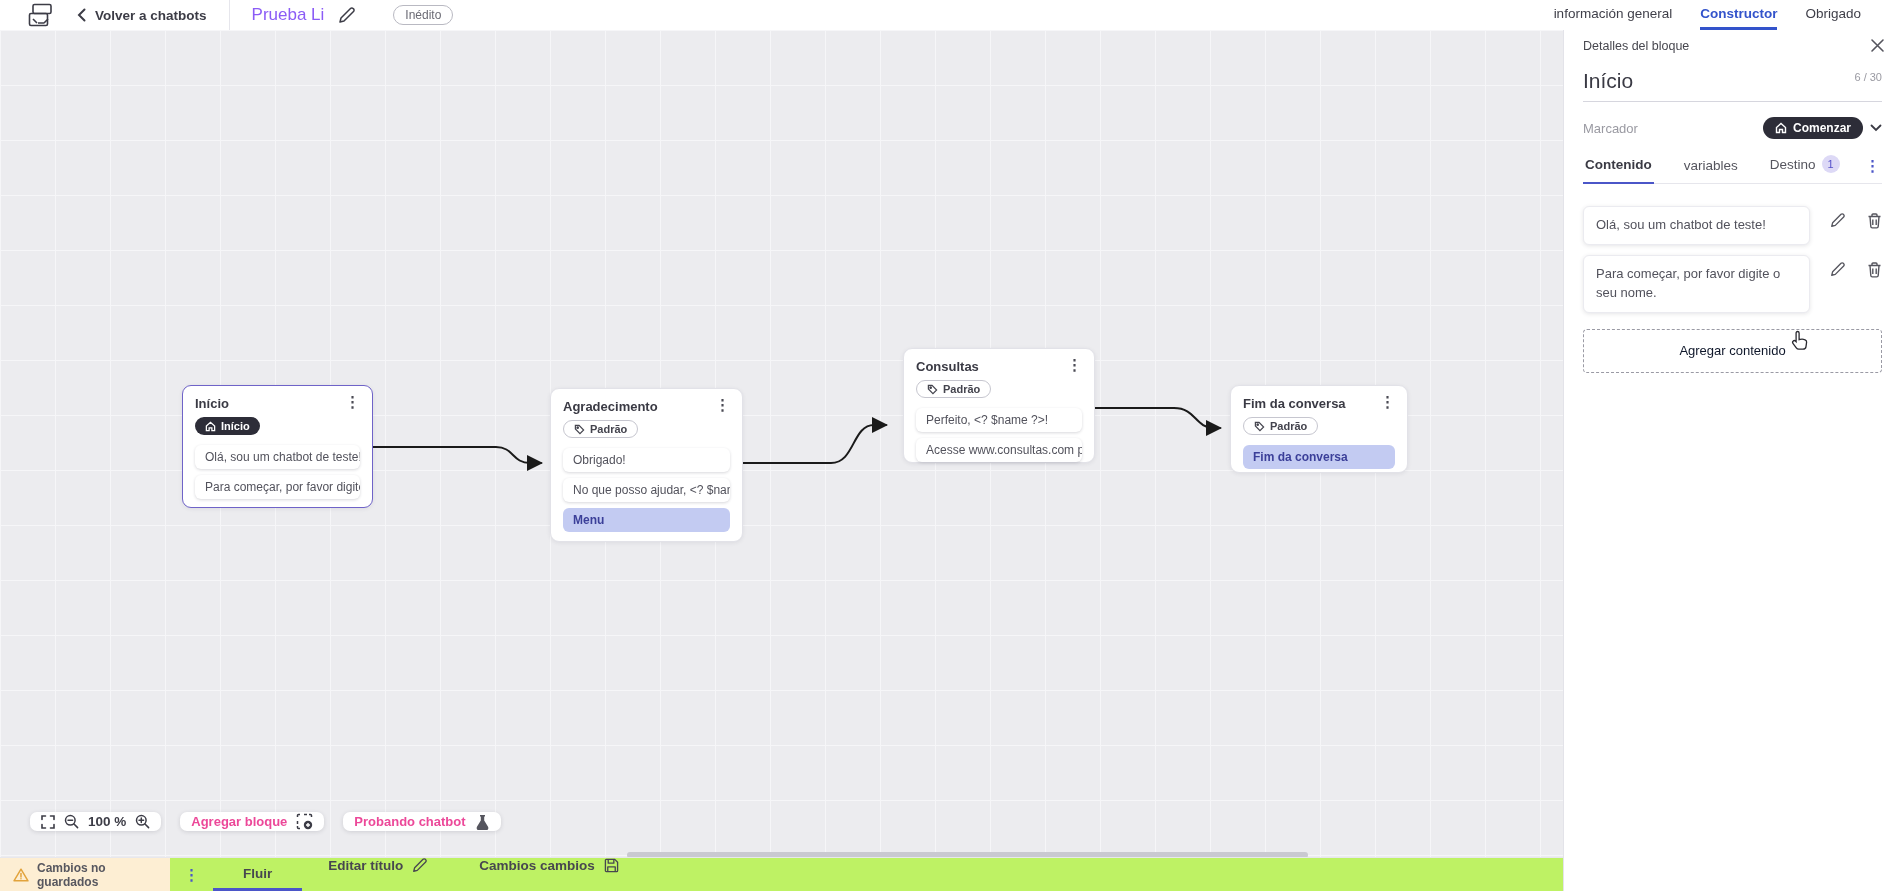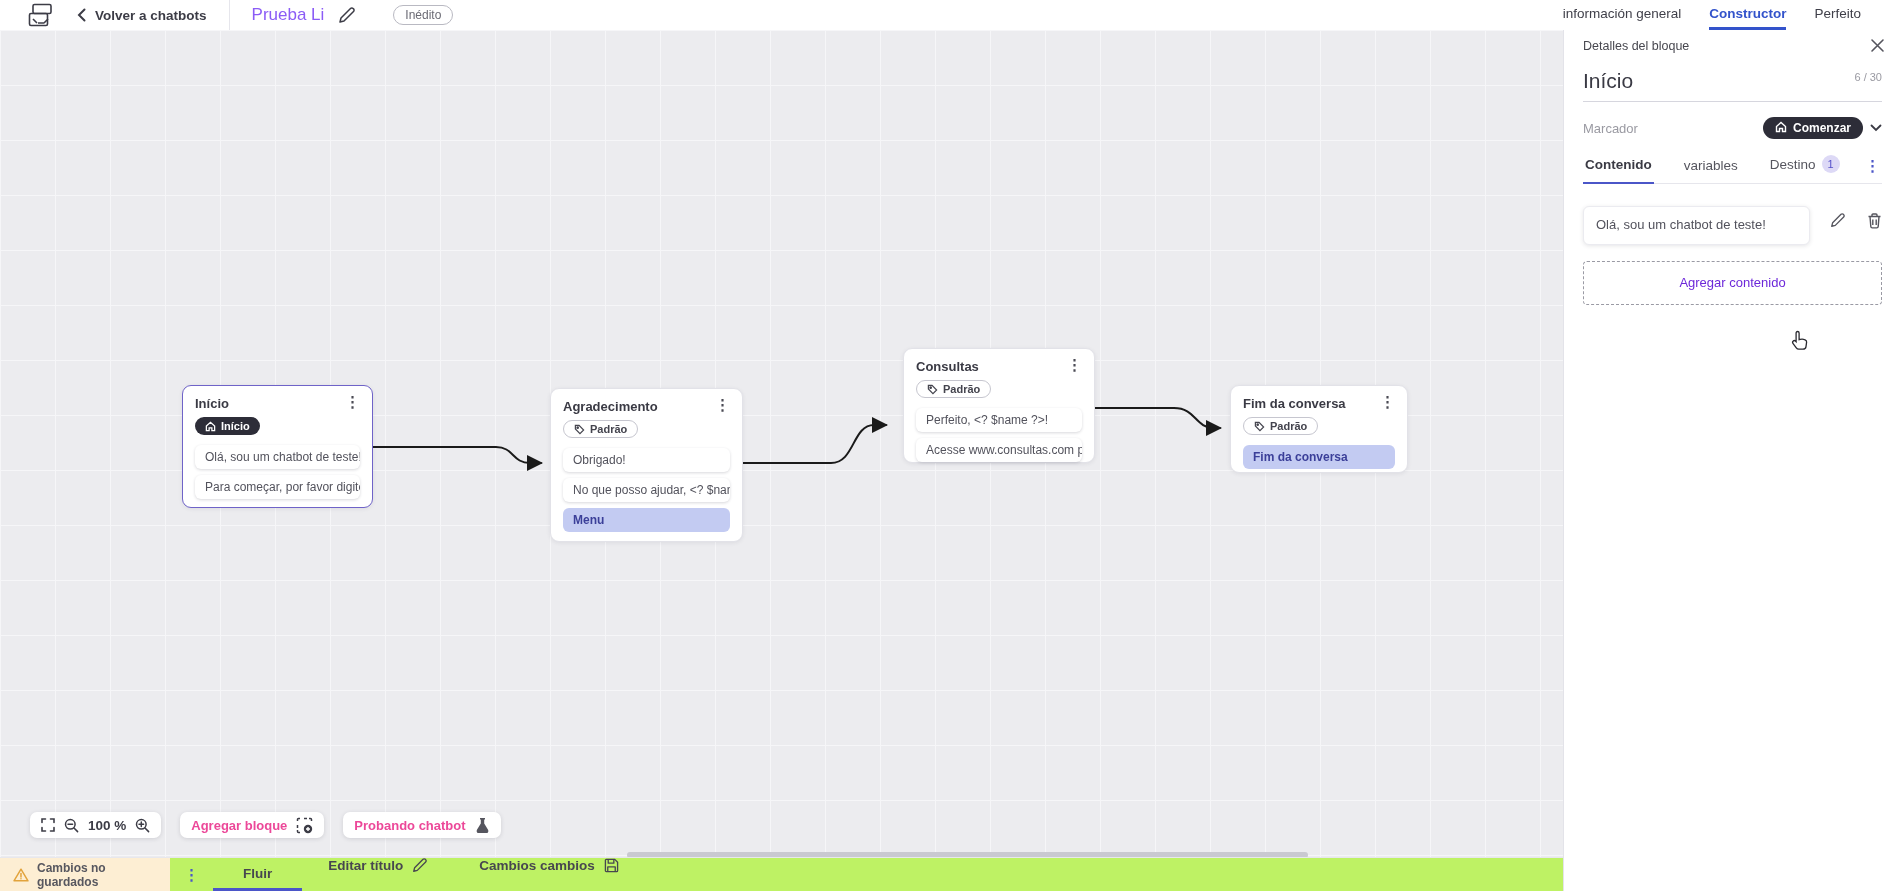--- a/index.html
+++ b/index.html
@@ -32,49 +32,49 @@
   .node-head { display:flex; align-items:flex-start; justify-content:space-between; }
   .node-title { font-size:13px; font-weight:bold; color:#3a3a44; }
   .kebab { color:#4a4a54; font-size:15px; line-height:11px; letter-spacing:0; cursor:pointer; font-weight:bold; }
   .badge-dark { display:inline-flex; align-items:center; gap:5px; background:#2d2d38; color:#fff; border-radius:999px; padding:3px 10px; font-size:11px; font-weight:bold; margin-top:6px; }
   .badge-outline { display:inline-flex; align-items:center; gap:5px; border:1px solid #c6c6cf; color:#44444e; border-radius:999px; padding:2px 10px; font-size:11px; font-weight:bold; margin-top:6px; background:#fff; }
   .node-cards { margin-top:9px; display:flex; flex-direction:column; gap:6px; }
   .n-card { background:#fff; border-radius:6px; box-shadow:0 1px 3px rgba(40,40,60,.18); padding:5px 10px; font-size:12px; color:#52525c; white-space:nowrap; overflow:hidden; }
   .n-card.menu { background:#c3cbf2; box-shadow:none; color:#3b3f99; font-weight:bold; }
 
   .canvas-toolbar { position:absolute; left:30px; top:782px; display:flex; gap:19px; }
-  .tool-card { background:#fff; border-radius:7px; box-shadow:0 1px 4px rgba(40,40,60,.15); height:26px; display:flex; align-items:center; padding:0 11px; gap:9px; cursor:pointer; }
+  .tool-card { background:#fff; border-radius:7px; box-shadow:0 1px 4px rgba(40,40,60,.15); height:19px; display:flex; align-items:center; padding:0 11px; gap:9px; cursor:pointer; }
   .zoom-level { font-size:13.5px; font-weight:bold; color:#3c3c46; }
   .tool-label { font-size:13px; font-weight:bold; color:#ec4899; }
 
   .h-scrollbar { position:absolute; left:627px; top:822px; width:681px; height:6px; background:#c9c9d0; border-radius:3px; }
 
   
   .sidebar { position:absolute; left:1563px; top:30px; width:338px; height:861px; background:#fff; border-left:1px solid #e3e3e9; z-index:20; }
   .panel-head { display:flex; align-items:center; justify-content:space-between; padding:8px 16px 6px 19px; }
   .panel-head-title { font-size:12.5px; color:#47474f; }
   .panel-body { padding:10px 19px 0 19px; }
   .name-row { display:flex; align-items:flex-start; justify-content:space-between; border-bottom:1px solid #d6d6de; padding-bottom:8px; }
   .block-name { font-size:21px; color:#3a3a44; }
   .name-counter { font-size:11px; color:#9a9aa2; margin-top:2px; }
   .marker-row { display:flex; align-items:center; justify-content:space-between; margin-top:15px; }
   .marker-label { font-size:13px; color:#9a9aa2; }
   .marker-right { display:flex; align-items:center; gap:7px; }
-  .pill-dark { display:inline-flex; align-items:flex-start; gap:6px; background:#2d2d38; color:#fff; border-radius:999px; padding:4px 12px; font-size:12px; font-weight:bold; cursor:pointer; }
+  .pill-dark { display:inline-flex; align-items:center; gap:6px; background:#2d2d38; color:#fff; border-radius:999px; padding:4px 12px; font-size:12px; font-weight:bold; cursor:pointer; }
   .panel-tabs { display:flex; align-items:flex-end; margin-top:16px; border-bottom:1px solid #e6e6ec; position:relative; }
   .p-tab { font-size:13.5px; color:#55555e; padding:0 2px 10px 2px; margin-right:28px; display:flex; align-items:center; gap:6px; cursor:pointer; }
   .p-tab.active { color:#3a3a44; font-weight:bold; border-bottom:2px solid #4b56c8; margin-bottom:-1px; }
   .tab-badge { width:18px; height:18px; border-radius:50%; background:#ddd9f6; color:#5550c8; font-size:11px; display:flex; align-items:center; justify-content:center; }
   .panel-kebab { position:absolute; right:2px; top:2px; color:#4b56c8; font-size:15px; font-weight:bold; cursor:pointer; }
   .content-list { margin-top:22px; display:flex; flex-direction:column; gap:10px; }
   .content-row { display:flex; align-items:flex-start; }
   .content-card { flex:1; background:#fff; border:1px solid #ebebf0; border-radius:6px; box-shadow:0 1px 4px rgba(40,40,60,.12); padding:9px 12px; font-size:13px; color:#52525c; line-height:1.45; }
   .row-actions { display:flex; gap:22px; margin-left:20px; padding-top:7px; }
   .icon-btn { cursor:pointer; }
-  .add-content { margin-top:16px; border:1px dashed #9a9aa4; border-radius:4px; height:44px; display:flex; align-items:center; justify-content:center; font-size:13px; color:#6d28d9; cursor:pointer; }
+  .add-content { margin-top:16px; border:1px dashed #9a9aa4; border-radius:4px; height:44px; display:flex; align-items:center; justify-content:center; font-size:13px; color:#0f172a; cursor:pointer; }
 
   
   .bottombar { position:absolute; left:0; top:857px; width:1563px; height:34px; background:#bef264; border-top:1px solid #e7e7ec; display:flex; align-items:stretch; z-index:25; }
   .unsaved { width:170px; background:#fdeed3; display:flex; align-items:center; gap:8px; padding-left:13px; }
   .unsaved-label { font-size:12px; font-weight:bold; color:#57575f; }
   .bb-kebab { display:flex; align-items:center; padding:0 14px; color:#4b56c8; font-size:15px; font-weight:bold; cursor:pointer; }
   .bb-tab { display:flex; align-items:center; padding:0 30px; font-size:13.5px; font-weight:bold; color:#47474f; border-bottom:3px solid #4b56c8; cursor:pointer; }
   .bb-item { display:flex; align-items:flex-start; gap:9px; font-size:13.5px; font-weight:bold; color:#47474f; padding:0 26px; cursor:pointer; }
 
   .cursor-ghost { position:absolute; left:1790px; top:330px; z-index:99; pointer-events:none; }
@@ -103,21 +103,21 @@
     <span class="edit-pencil icon-btn">
       <svg width="17" height="17" viewBox="0 0 17 17" fill="none" stroke="#3c3c46" stroke-width="1.5" stroke-linejoin="round">
           <path d="M2 15 l1-4 L12.5 1.5 a1.8 1.8 0 0 1 2.6 0 l0.4 0.4 a1.8 1.8 0 0 1 0 2.6 L6 14 l-4 1z"></path>
         </svg>
     </span>
     <span class="status-pill">Inédito</span>
   </div>
   <nav class="topbar-tabs">
     <div class="top-tab">información general</div>
     <div class="top-tab active">Constructor</div>
-    <div class="top-tab">Perfeito</div>
+    <div class="top-tab">Obrigado</div>
   </nav>
 </header>
 
 <div class="canvas">
 
   <svg class="connectors" width="1563" height="827" viewBox="0 0 1563 827">
     <defs>
       <marker id="arrow" markerWidth="9" markerHeight="9" refX="7" refY="4" orient="auto">
         <path d="M0,0 L8,4 L0,8 z" fill="#1a1a1a"></path>
       </marker>
@@ -286,20 +286,35 @@
                 <path d="M2 15 l1-4 L12.5 1.5 a1.8 1.8 0 0 1 2.6 0 l0.4 0.4 a1.8 1.8 0 0 1 0 2.6 L6 14 l-4 1z"></path>
               </svg>
           </span>
           <span class="icon-btn">
             <svg width="15" height="16" viewBox="0 0 15 16" fill="none" stroke="#55555e" stroke-width="1.4">
                 <path d="M1.5 3.5 h12 M5 3.5 V2 a1 1 0 0 1 1-1 h3 a1 1 0 0 1 1 1 v1.5 M3 3.5 l0.8 10 a1.5 1.5 0 0 0 1.5 1.4 h4.4 a1.5 1.5 0 0 0 1.5-1.4 l0.8-10 M5.8 6.5 v5.5 M9.2 6.5 v5.5"></path>
               </svg>
           </span>
         </div>
       </div>
+      <div class="content-row">
+        <div class="content-card">Para começar, por favor digite o seu nome.</div>
+        <div class="row-actions">
+          <span class="icon-btn">
+            <svg width="15" height="15" viewBox="0 0 17 17" fill="none" stroke="#55555e" stroke-width="1.5" stroke-linejoin="round">
+                <path d="M2 15 l1-4 L12.5 1.5 a1.8 1.8 0 0 1 2.6 0 l0.4 0.4 a1.8 1.8 0 0 1 0 2.6 L6 14 l-4 1z"></path>
+              </svg>
+          </span>
+          <span class="icon-btn">
+            <svg width="15" height="16" viewBox="0 0 15 16" fill="none" stroke="#55555e" stroke-width="1.4">
+                <path d="M1.5 3.5 h12 M5 3.5 V2 a1 1 0 0 1 1-1 h3 a1 1 0 0 1 1 1 v1.5 M3 3.5 l0.8 10 a1.5 1.5 0 0 0 1.5 1.4 h4.4 a1.5 1.5 0 0 0 1.5-1.4 l0.8-10 M5.8 6.5 v5.5 M9.2 6.5 v5.5"></path>
+              </svg>
+          </span>
+        </div>
+      </div>
     </div>
 
     <div class="add-content">Agregar contenido</div>
   </div>
 </aside>
 
 <footer class="bottombar">
   <div class="unsaved">
     <svg width="16" height="14" viewBox="0 0 16 14" fill="none" stroke="#e2a33c" stroke-width="1.5" stroke-linejoin="round">
       <path d="M8 1.2 L15 12.8 H1 z"></path>

